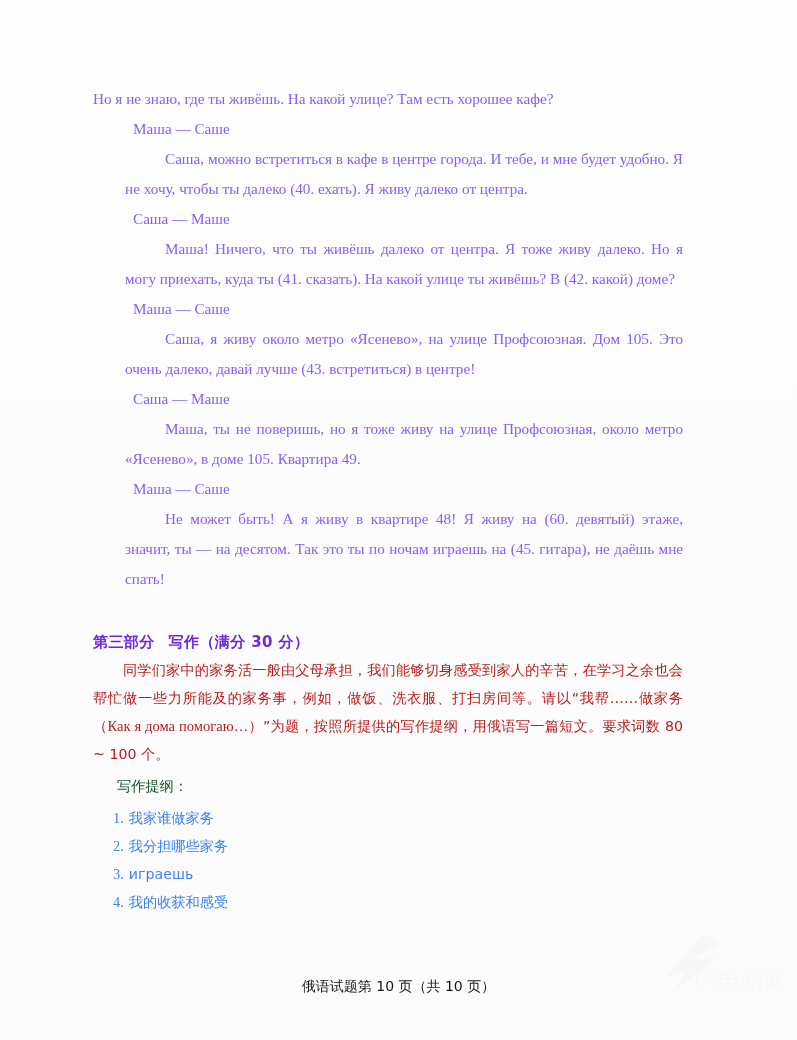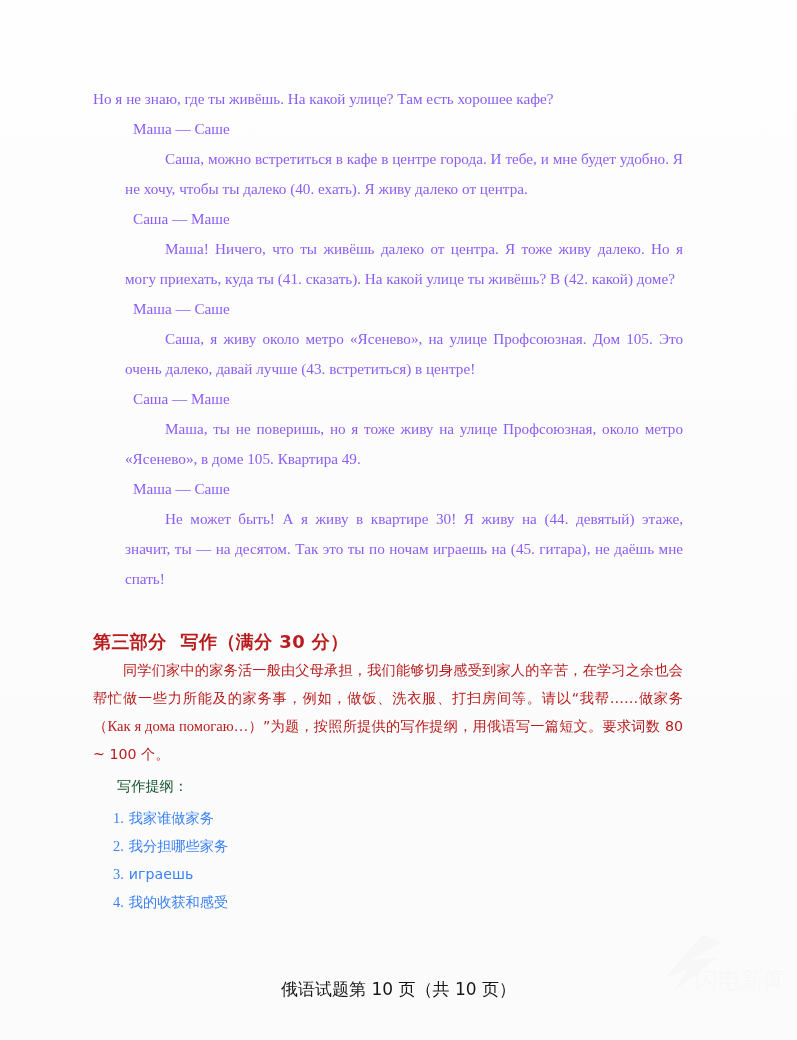--- a/index.html
+++ b/index.html
@@ -62,24 +62,24 @@
     
     word-spacing: 0.5px;
   }
 
   
   .cn-gap { height: 34px; }
 
   .cn-head {
     font-family: "DejaVu Sans", "Liberation Sans", sans-serif;
     font-weight: bold;
-    font-size: 18px;
+    font-size: 15px;
     line-height: 28px;
     letter-spacing: 0.4px;
-    color: #b91c1c;
+    color: #6d28d9;
     margin: 0;
   }
   .cn-head .gap-sp { display: inline-block; width: 14px; }
 
   .cn-body {
     font-family: "DejaVu Sans", "Liberation Sans", sans-serif;
     font-size: 14.2px;
     line-height: 28px;
     text-align: justify;
     text-justify: inter-character;
@@ -119,21 +119,21 @@
   }
 
   
   .footer {
     position: absolute;
     left: 0;
     right: 0;
     top: 978px;
     text-align: center;
     font-family: "DejaVu Sans", "Liberation Sans", sans-serif;
-    font-size: 17px;
+    font-size: 14px;
     color: #16171b;
   }
 </style>
 </head>
 <body>
 
 <div class="page"></div>
 
 <div class="watermark" aria-hidden="true">
   <svg viewBox="0 0 150 120" xmlns="http://www.w3.org/2000/svg">
@@ -147,21 +147,21 @@
   <p class="ru">Но я не знаю, где ты живёшь. На какой улице? Там есть хорошее кафе?</p>
   <p class="ru speaker">Маша — Саше</p>
   <p class="ru indent">Саша, можно встретиться в кафе в центре города. И тебе, и мне будет удобно. Я не хочу, чтобы ты далеко (40. ехать). Я живу далеко от центра.</p>
   <p class="ru speaker">Саша — Маше</p>
   <p class="ru indent">Маша! Ничего, что ты живёшь далеко от центра. Я тоже живу далеко. Но я могу приехать, куда ты (41. сказать). На какой улице ты живёшь? В (42. какой) доме?</p>
   <p class="ru speaker">Маша — Саше</p>
   <p class="ru indent">Саша, я живу около метро «Ясенево», на улице Профсоюзная. Дом 105. Это очень далеко, давай лучше (43. встретиться) в центре!</p>
   <p class="ru speaker">Саша — Маше</p>
   <p class="ru indent">Маша, ты не поверишь, но я тоже живу на улице Профсоюзная, около метро «Ясенево», в доме 105. Квартира 49.</p>
   <p class="ru speaker">Маша — Саше</p>
-  <p class="ru indent loose">Не может быть! А я живу в квартире 30! Я живу на (44. девятый) этаже, значит, ты — на десятом. Так это ты по ночам играешь на (45. гитара), не даёшь мне спать!</p>
+  <p class="ru indent loose">Не может быть! А я живу в квартире 48! Я живу на (60. девятый) этаже, значит, ты — на десятом. Так это ты по ночам играешь на (45. гитара), не даёшь мне спать!</p>
 
   <div class="cn-gap"></div>
 
   <p class="cn-head">
     <span>第三部分</span><span class="gap-sp"></span><span>写作（满分 30 分）</span>
   </p>
 
   <p class="cn-body"><span>同学们家中的家务活一般由父母承担，我们能够切身感受到家人的辛苦，在学习之余也会帮忙做一些力所能及的家务事，例如，做饭、洗衣服、打扫房间等。请以“我帮……做家务（</span><span class="ru-inline">Как я дома помогаю…</span><span>）”为题，按照所提供的写作提纲，用俄语写一篇短文。要求词数 80 ~ 100 个。</span></p>
 
   <p class="cn-sub">写作提纲：</p>

